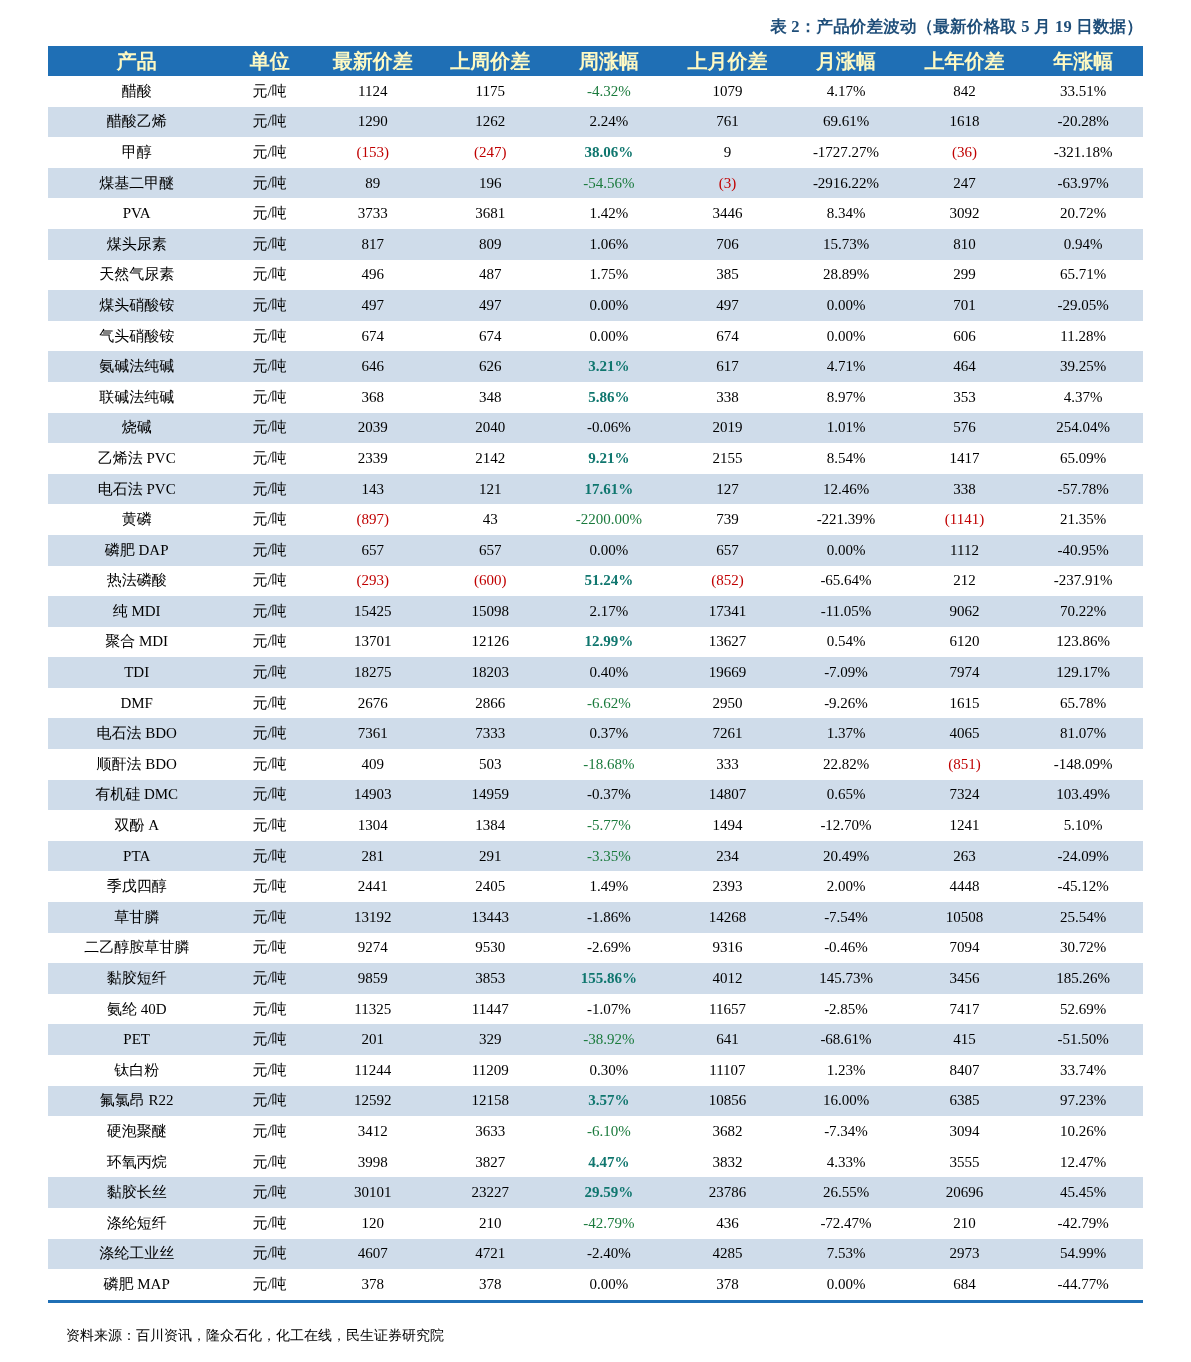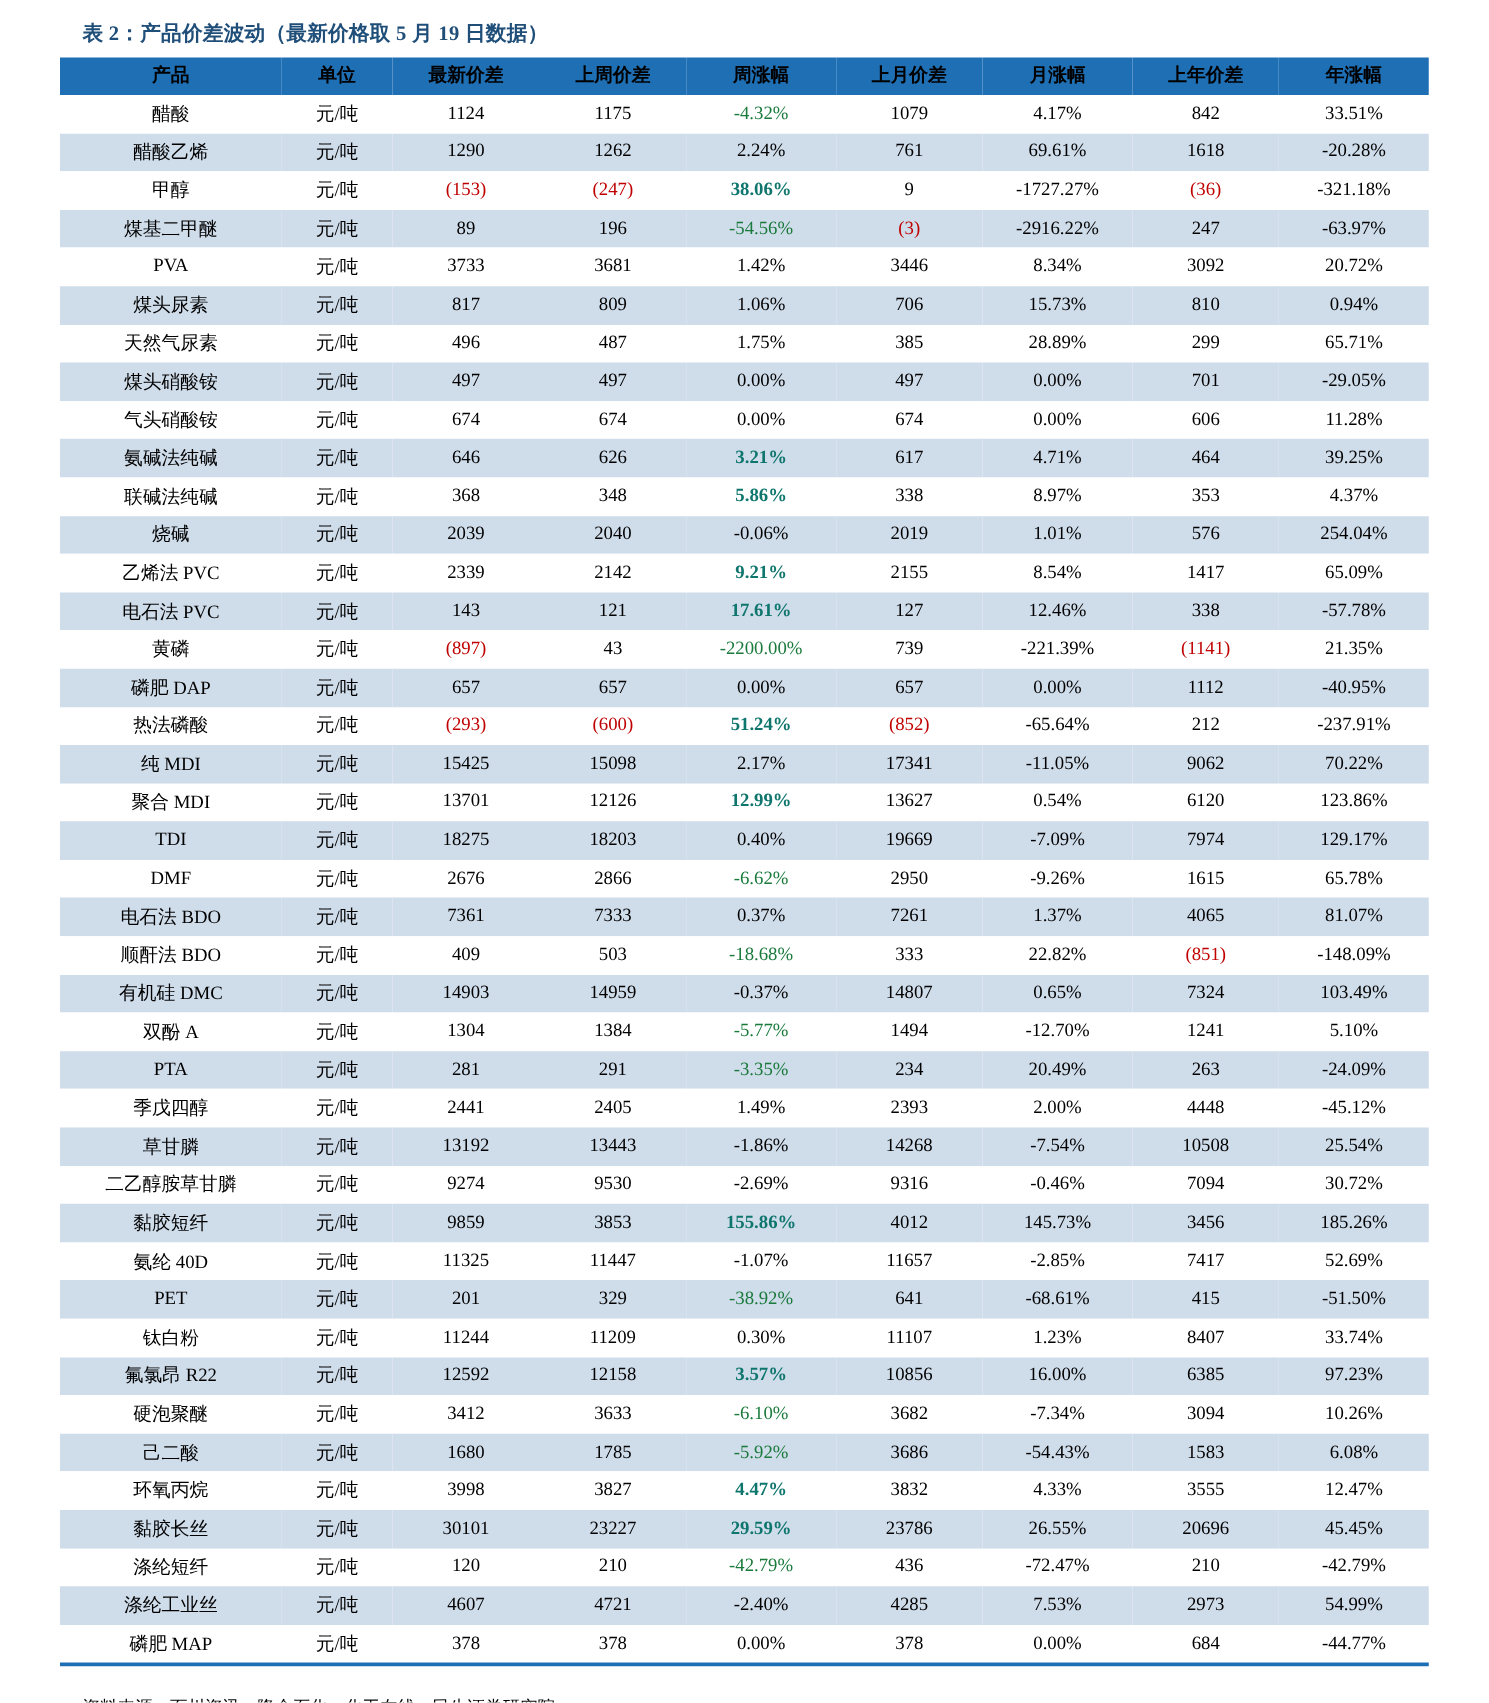--- a/index.html
+++ b/index.html
@@ -20,31 +20,32 @@
     box-sizing: border-box;
     padding: 0 48px;
   }
   .table-title {
     font-family: "Liberation Serif", "DejaVu Serif", serif;
     font-weight: bold;
     font-size: 16.5px;
     color: #1f4e79;
     padding: 16px 0 8px 18px;
     letter-spacing: 0.2px;
+    text-align: right;
   }
   table.pricetable {
     border-collapse: collapse;
     width: 1095px;
     table-layout: fixed;
   }
   table.pricetable thead th {
     background: #1f6fb5;
-    color: #000000;
+    color: #fef9c3;
     font-weight: bold;
-    font-size: 15px;
+    font-size: 20px;
     height: 30px;
     line-height: 30px;
     text-align: center;
     font-family: "Liberation Serif", "DejaVu Serif", serif;
     border: none;
     padding: 0;
   }
   table.pricetable tbody td {
     height: 30.6px;
     font-size: 15px;
@@ -490,31 +491,20 @@
           <td class="c-prod">硬泡聚醚</td>
           <td class="c-unit">元/吨</td>
           <td>3412</td>
           <td>3633</td>
           <td class="chg-down">-6.10%</td>
           <td>3682</td>
           <td class="chg-plain">-7.34%</td>
           <td>3094</td>
           <td class="chg-plain">10.26%</td>
         </tr>
-        <tr class="band-even">
-          <td class="c-prod">己二酸</td>
-          <td class="c-unit">元/吨</td>
-          <td>1680</td>
-          <td>1785</td>
-          <td class="chg-down">-5.92%</td>
-          <td>3686</td>
-          <td class="chg-plain">-54.43%</td>
-          <td>1583</td>
-          <td class="chg-plain">6.08%</td>
-        </tr>
         <tr class="band-odd">
           <td class="c-prod">环氧丙烷</td>
           <td class="c-unit">元/吨</td>
           <td>3998</td>
           <td>3827</td>
           <td class="chg-up">4.47%</td>
           <td>3832</td>
           <td class="chg-plain">4.33%</td>
           <td>3555</td>
           <td class="chg-plain">12.47%</td>

